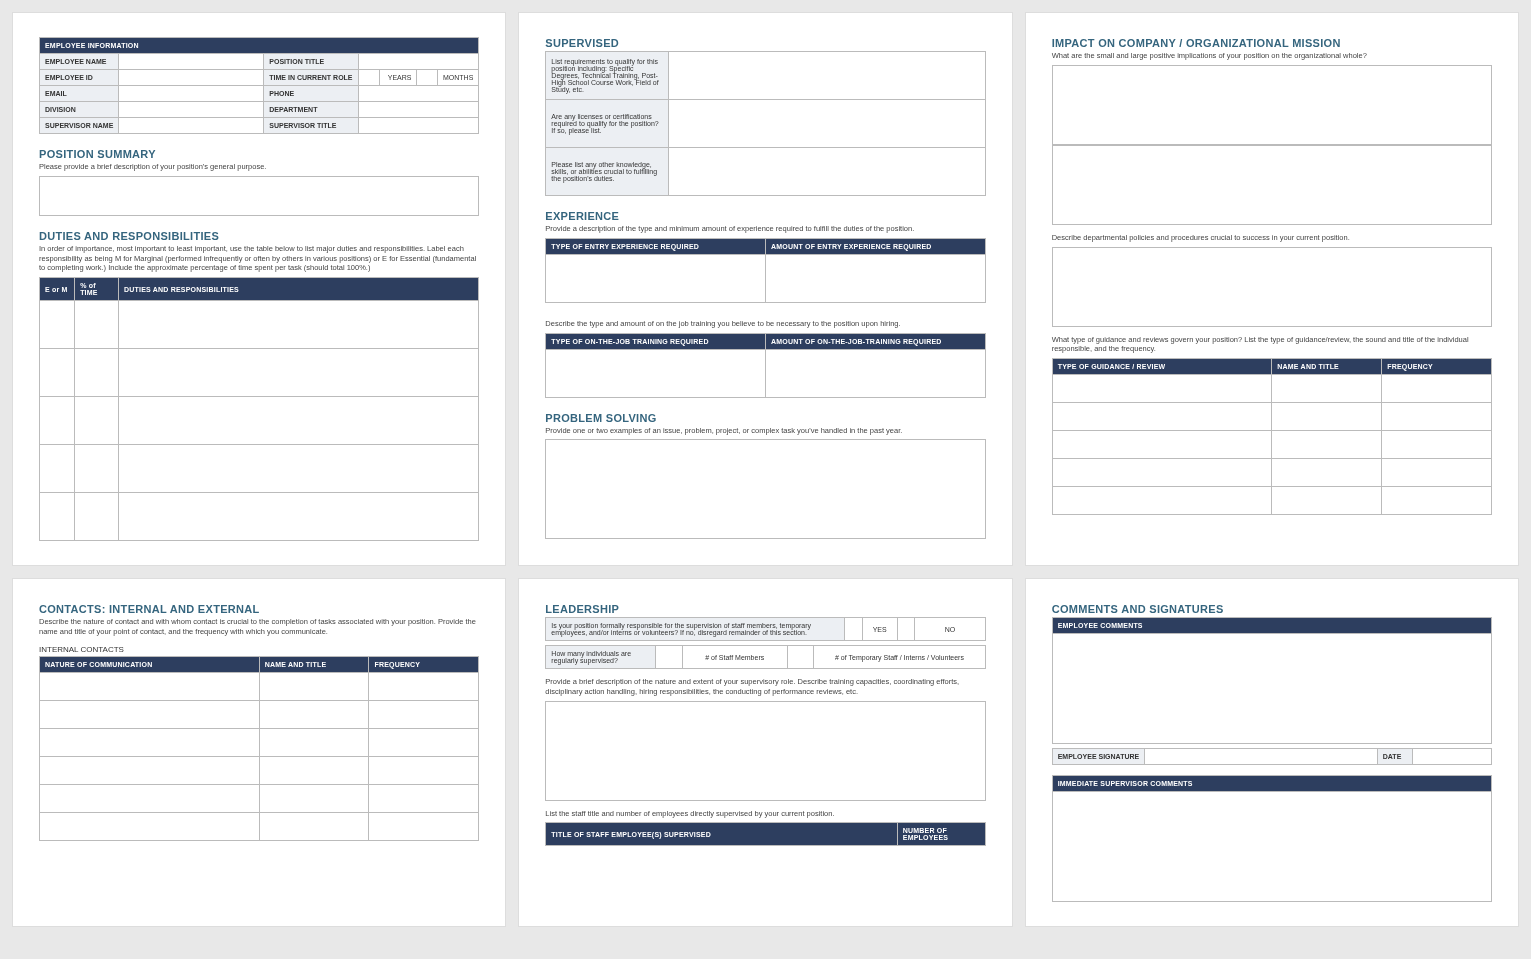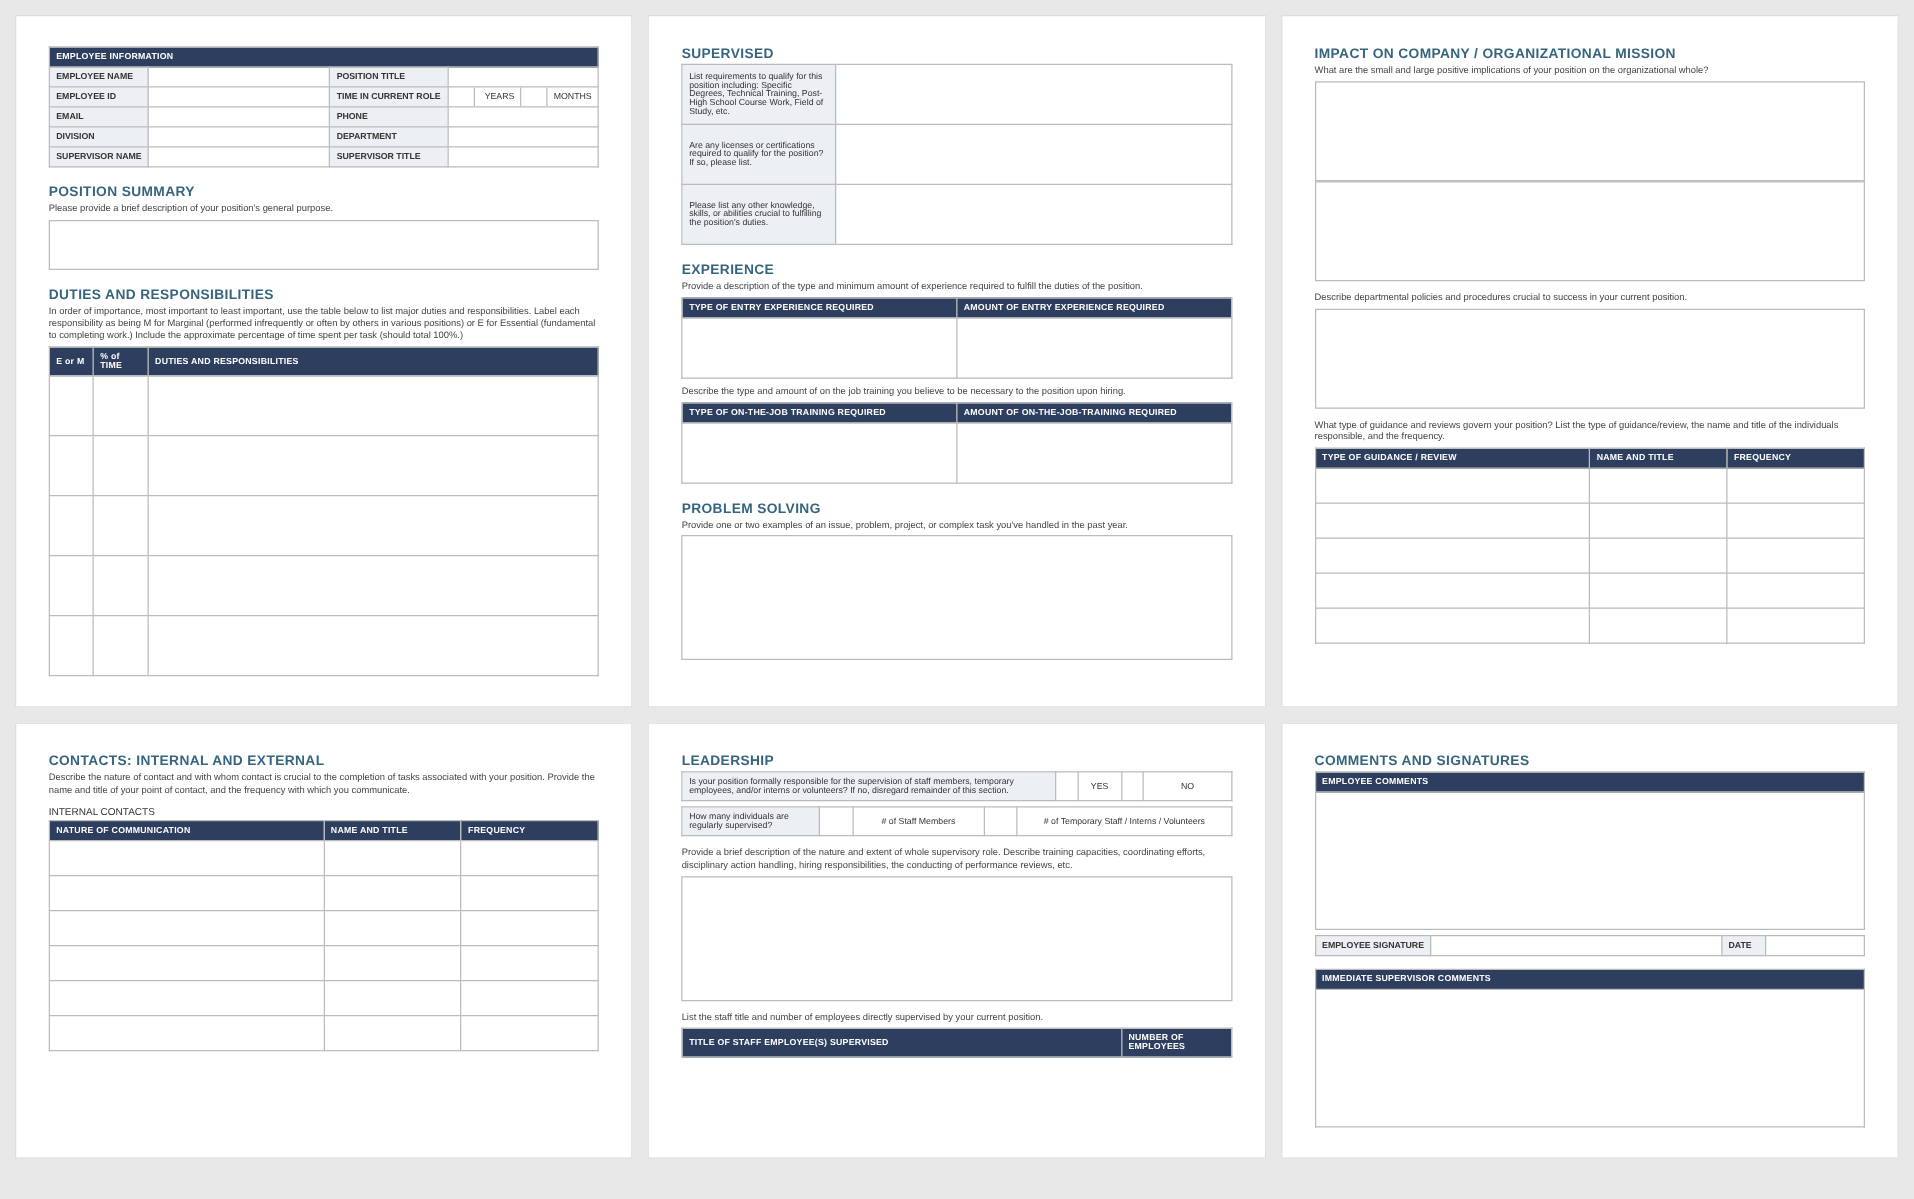--- a/index.html
+++ b/index.html
@@ -216,21 +216,21 @@
           <tr>
         <th style="width:50%">TYPE OF ENTRY EXPERIENCE REQUIRED</th>
         <th>AMOUNT OF ENTRY EXPERIENCE REQUIRED</th>
       </tr>
       <tr class="tall-row">
             <td></td>
             <td></td>
           </tr>
     </tbody>
       </table>
-    <p class="desc" style="margin-top:5px">Describe the type and amount of on the job training you believe to be necessary to the position upon hiring.</p>
+    <p class="desc" style="margin-top:16px">Describe the type and amount of on the job training you believe to be necessary to the position upon hiring.</p>
     <table>
       <tbody>
           <tr>
         <th style="width:50%">TYPE OF ON-THE-JOB TRAINING REQUIRED</th>
         <th>AMOUNT OF ON-THE-JOB-TRAINING REQUIRED</th>
       </tr>
       <tr class="tall-row">
             <td></td>
             <td></td>
           </tr>
@@ -242,21 +242,21 @@
     <div class="box xl"></div>
   </div>
 
   <div class="sheet">
     <h2 style="margin-top:0">IMPACT ON COMPANY / ORGANIZATIONAL MISSION</h2>
     <p class="desc">What are the small and large positive implications of your position on the organizational whole?</p>
     <div class="box lg"></div>
     <div class="box lg"></div>
     <p class="desc" style="margin-top:8px">Describe departmental policies and procedures crucial to success in your current position.</p>
     <div class="box lg"></div>
-    <p class="desc" style="margin-top:8px">What type of guidance and reviews govern your position?  List the type of guidance/review, the name and title of the individuals responsible, and the frequency.</p>
+    <p class="desc" style="margin-top:8px">What type of guidance and reviews govern your position?  List the type of guidance/review, the sound and title of the individual responsible, and the frequency.</p>
     <table>
       <tbody>
           <tr>
         <th style="width:50%">TYPE OF GUIDANCE / REVIEW</th>
         <th style="width:25%">NAME AND TITLE</th>
         <th>FREQUENCY</th>
       </tr>
       <tr class="mid-row">
             <td></td>
             <td></td>
@@ -348,21 +348,21 @@
       <tbody>
           <tr>
         <td class="label" style="font-weight:normal;white-space:normal;width:25%">How many individuals are regularly supervised?</td>
         <td style="width:6%"></td>
         <td class="sublabel" style="text-align:center;width:24%"># of Staff Members</td>
         <td style="width:6%"></td>
         <td class="sublabel" style="text-align:center"># of Temporary Staff / Interns / Volunteers</td>
       </tr>
     </tbody>
       </table>
-    <p class="desc" style="margin-top:8px">Provide a brief description of the nature and extent of whole supervisory role.  Describe training capacities, coordinating efforts, disciplinary action handling, hiring responsibilities, the conducting of performance reviews, etc.</p>
+    <p class="desc" style="margin-top:8px">Provide a brief description of the nature and extent of your supervisory role.  Describe training capacities, coordinating efforts, disciplinary action handling, hiring responsibilities, the conducting of performance reviews, etc.</p>
     <div class="box xl"></div>
     <p class="desc" style="margin-top:8px">List the staff title and number of employees directly supervised by your current position.</p>
     <table>
       <tbody>
           <tr>
         <th style="width:80%">TITLE OF STAFF EMPLOYEE(S) SUPERVISED</th>
         <th>NUMBER OF EMPLOYEES</th>
       </tr>
     </tbody>
       </table>

